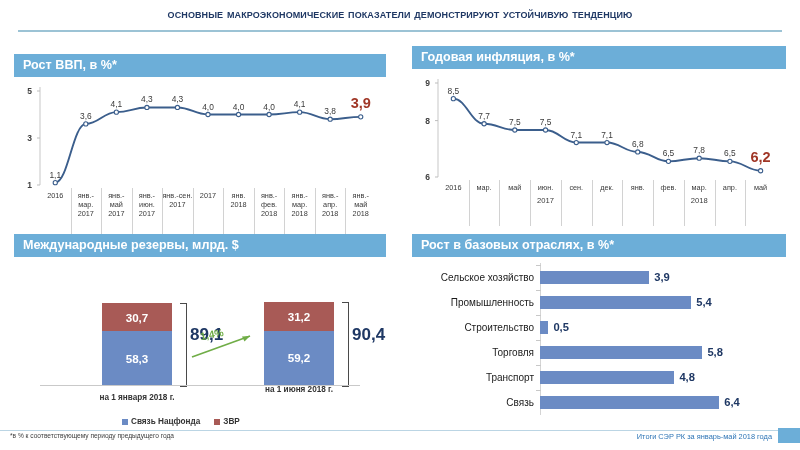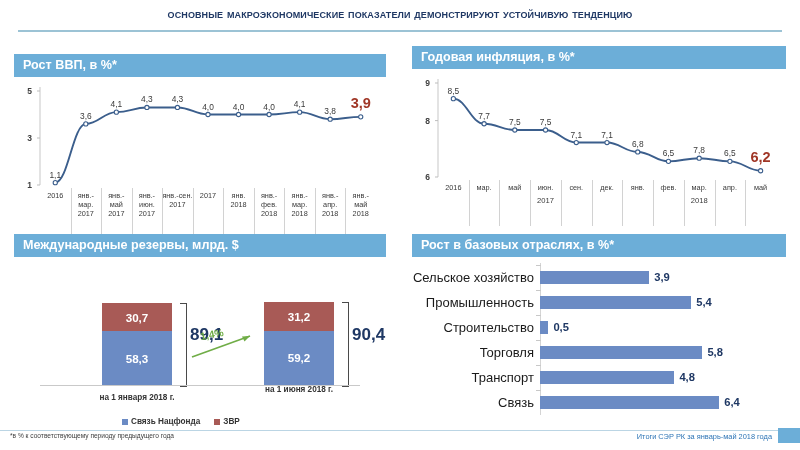--- a/index.html
+++ b/index.html
@@ -160,21 +160,21 @@
   .hbar-row {
     position: absolute;
     left: 0; width: 100%;
     height: 16px;
     display: flex;
     align-items: center;
   }
   .hbar-name {
     width: 122px;
     text-align: right;
-    font-size: 13px;
+    font-size: 10px;
     color: #1A1A1A;
     padding-right: 6px;
     white-space: nowrap;
   }
   .hbar-bar {
     height: 13px;
     background: #6B8BC4;
   }
   .hbar-val {
     font-size: 11.2px;

